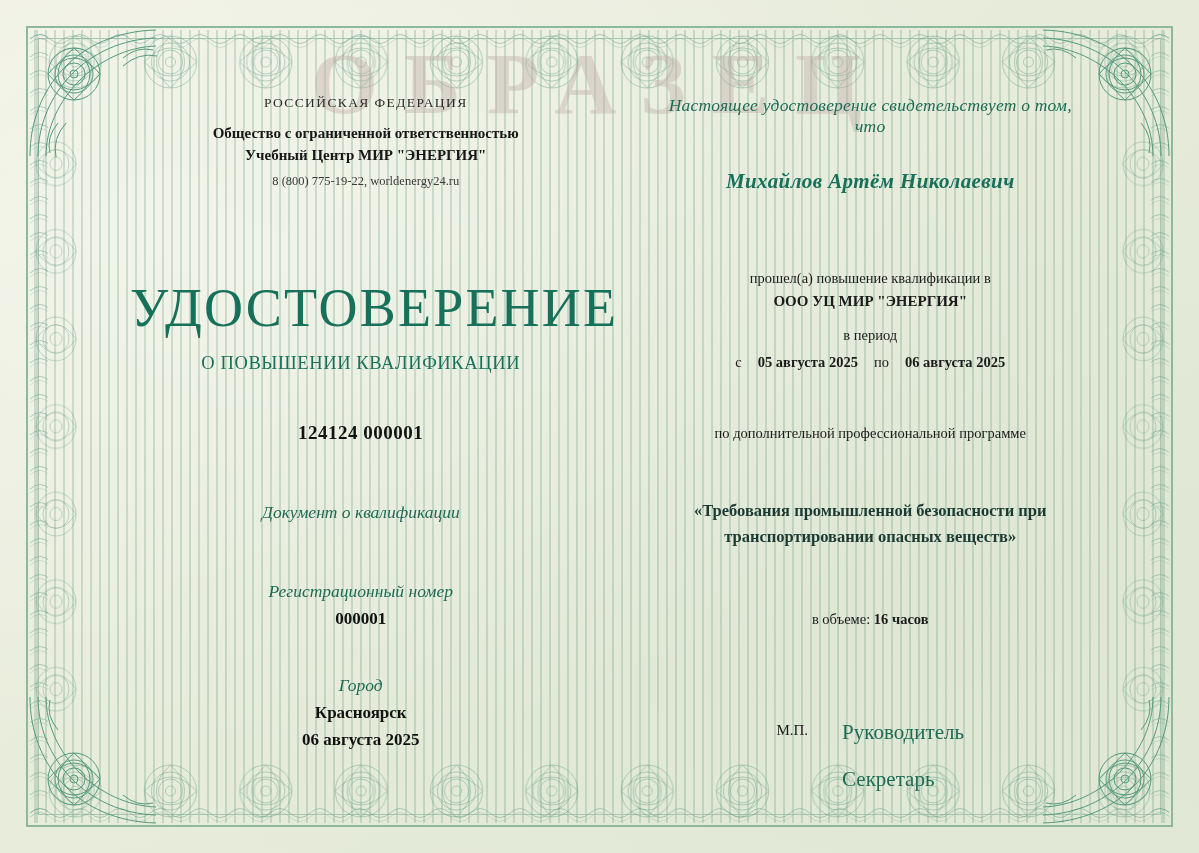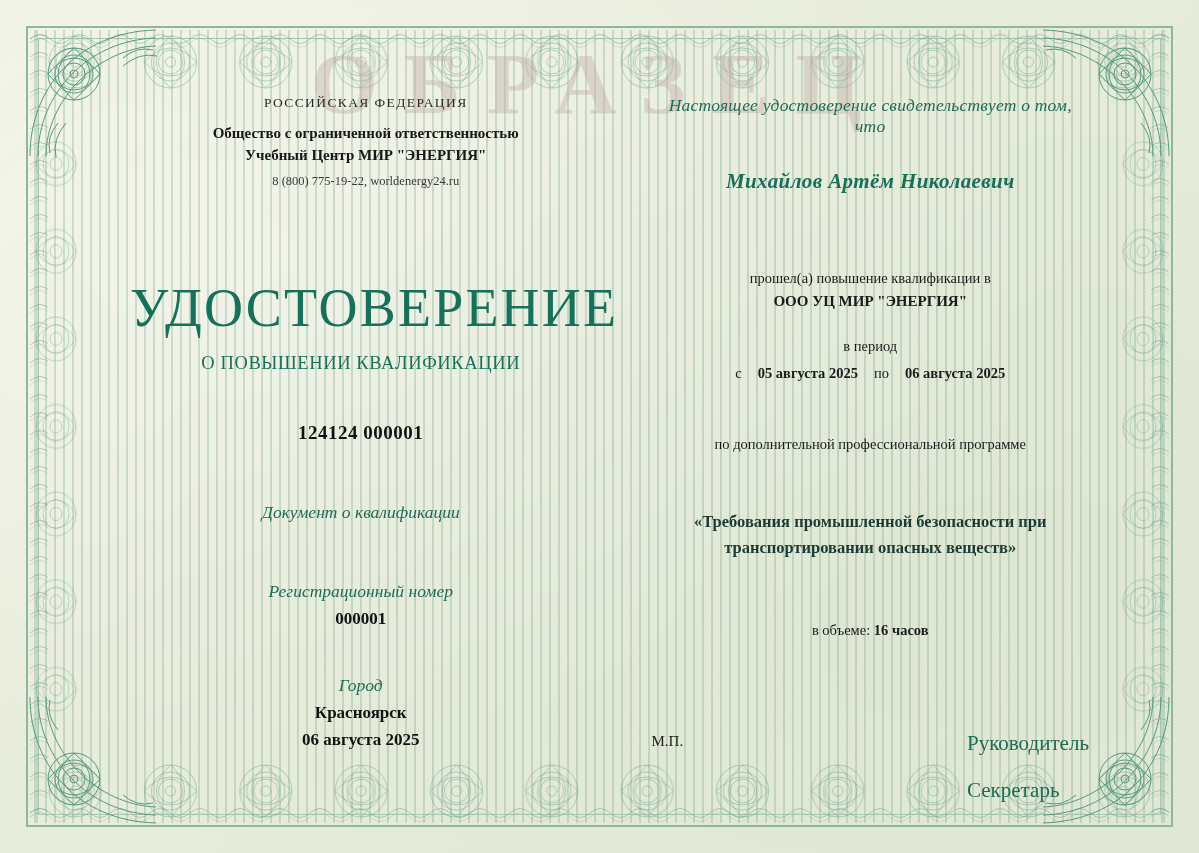--- a/index.html
+++ b/index.html
@@ -203,21 +203,21 @@
     letter-spacing: 0.4px;
   }
   .r-line {
     text-align: center;
     font-size: 14.5px;
     color: #1b1b1b;
     margin-top: 10px;
   }
   .r-passed { margin-top: 76px; font-size: 14.5px; }
   .r-org  { font-size: 15px; font-weight: bold; margin-top: 6px; }
-  .r-period { margin-top: 28px; font-size: 14.5px; }
+  .r-period { margin-top: 17px; font-size: 14.5px; }
 
   .dates-row {
     display: flex;
     justify-content: center;
     align-items: baseline;
     gap: 16px;
     margin-top: 10px;
     font-size: 14.5px;
     color: #1b1b1b;
   }
@@ -243,21 +243,21 @@
     font-size: 14.5px;
     margin-top: 62px;
     color: #1b1b1b;
   }
   .r-volume b { font-weight: bold; }
 
   .signatures {
     margin-top: 92px;
     display: flex;
     align-items: flex-start;
-    justify-content: space-between;
+    justify-content: center;
     gap: 34px;
   }
   .mp {
     font-size: 15px;
     color: #1b1b1b;
     padding-top: 2px;
   }
   .sig-lines {
     display: flex;
     flex-direction: column;

